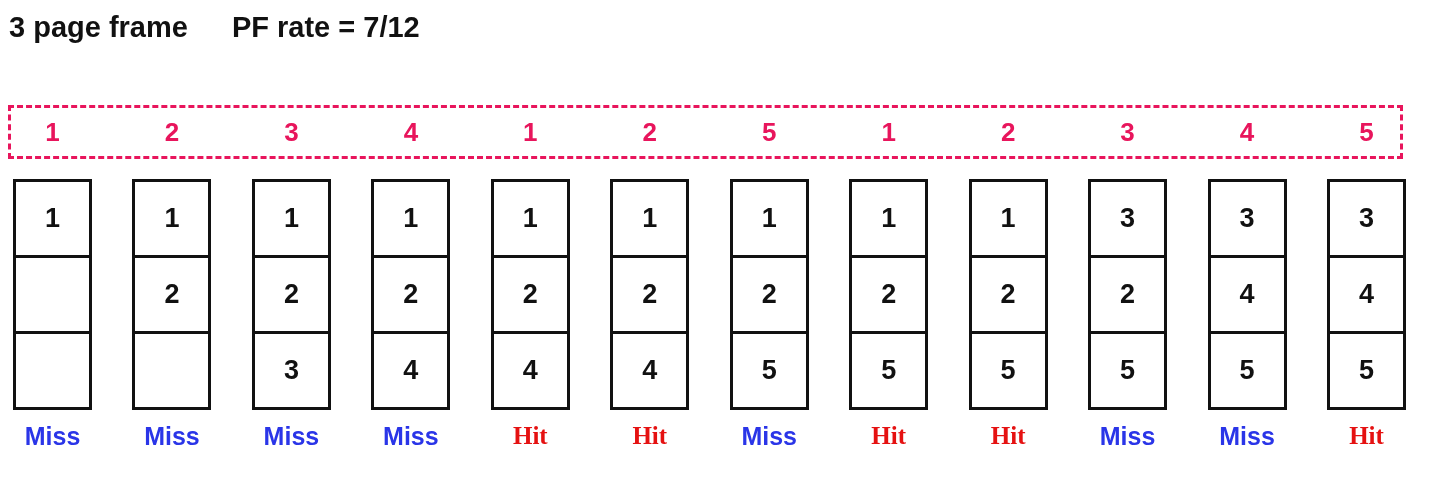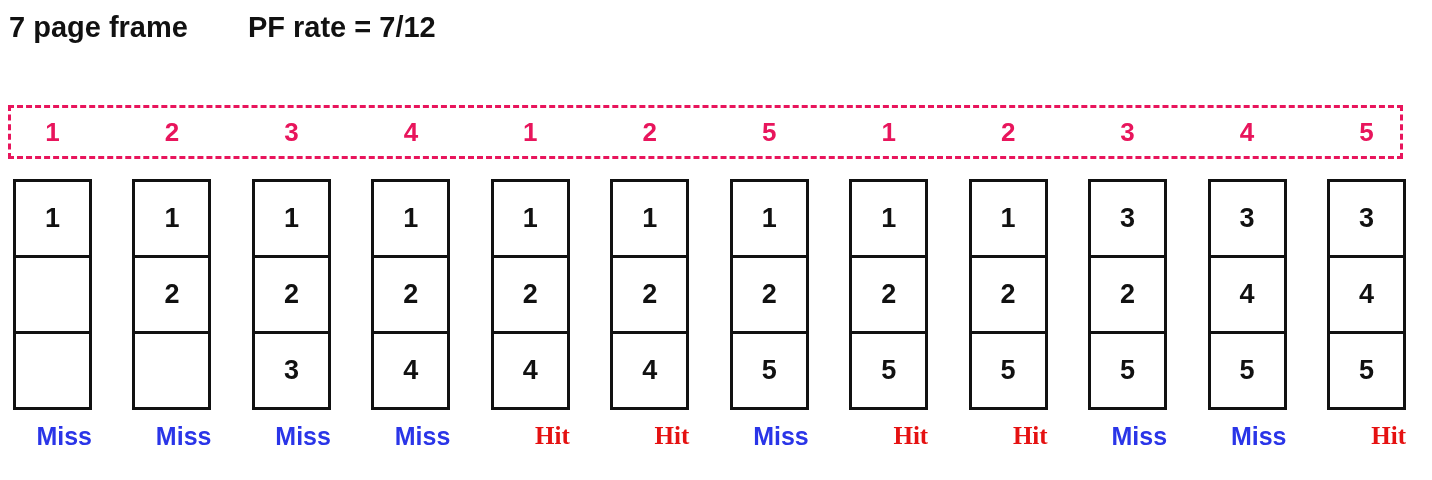--- a/index.html
+++ b/index.html
@@ -19,21 +19,21 @@
 
   
   .title-row {
     display: flex;
     align-items: baseline;
     padding: 11px 0 0 9px;
     font-size: 29px;
     line-height: 33px;
   }
   .pf-rate {
-    margin-left: 60px;
+    margin-left: 44px;
   }
 
   
   .ref-box {
     position: relative;
     box-sizing: border-box;
     margin: 61px 0 0 8px;
     width: 1395px;
     height: 54px;
     border: 3px dashed var(--accent, #e8155c);
@@ -81,31 +81,31 @@
 
   
   .labels-row {
     display: flex;
     justify-content: space-between;
     width: 1393px;
     margin: 12px 0 0 13px;
   }
   .result-label {
     width: 79px;
-    text-align: right;
+    text-align: center;
     font-size: 25px;
   }
   .result-label.miss { color: var(--miss, #2a35e8); }
   .result-label.hit  { color: var(--hit, #e51111); font-family: Liberation Serif, serif; }
 </style>
 </head>
 <body>
 
 <div class="title-row">
-  <span>7 page frame</span>
+  <span>3 page frame</span>
   <span class="pf-rate">PF rate = 7/12</span>
 </div>
 
 <div class="ref-box">
   <div class="ref-row" id="ref-row">
       <div class="ref-cell">1</div>
       <div class="ref-cell">2</div>
       <div class="ref-cell">3</div>
       <div class="ref-cell">4</div>
       <div class="ref-cell">1</div>

